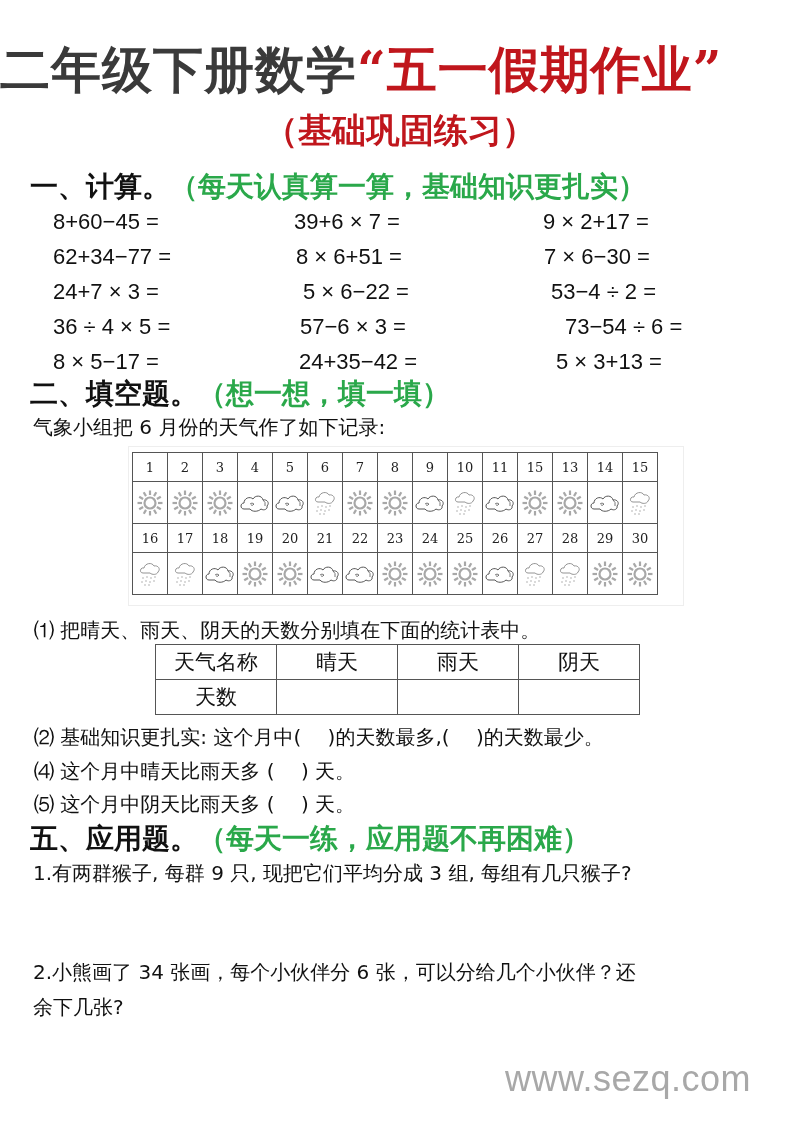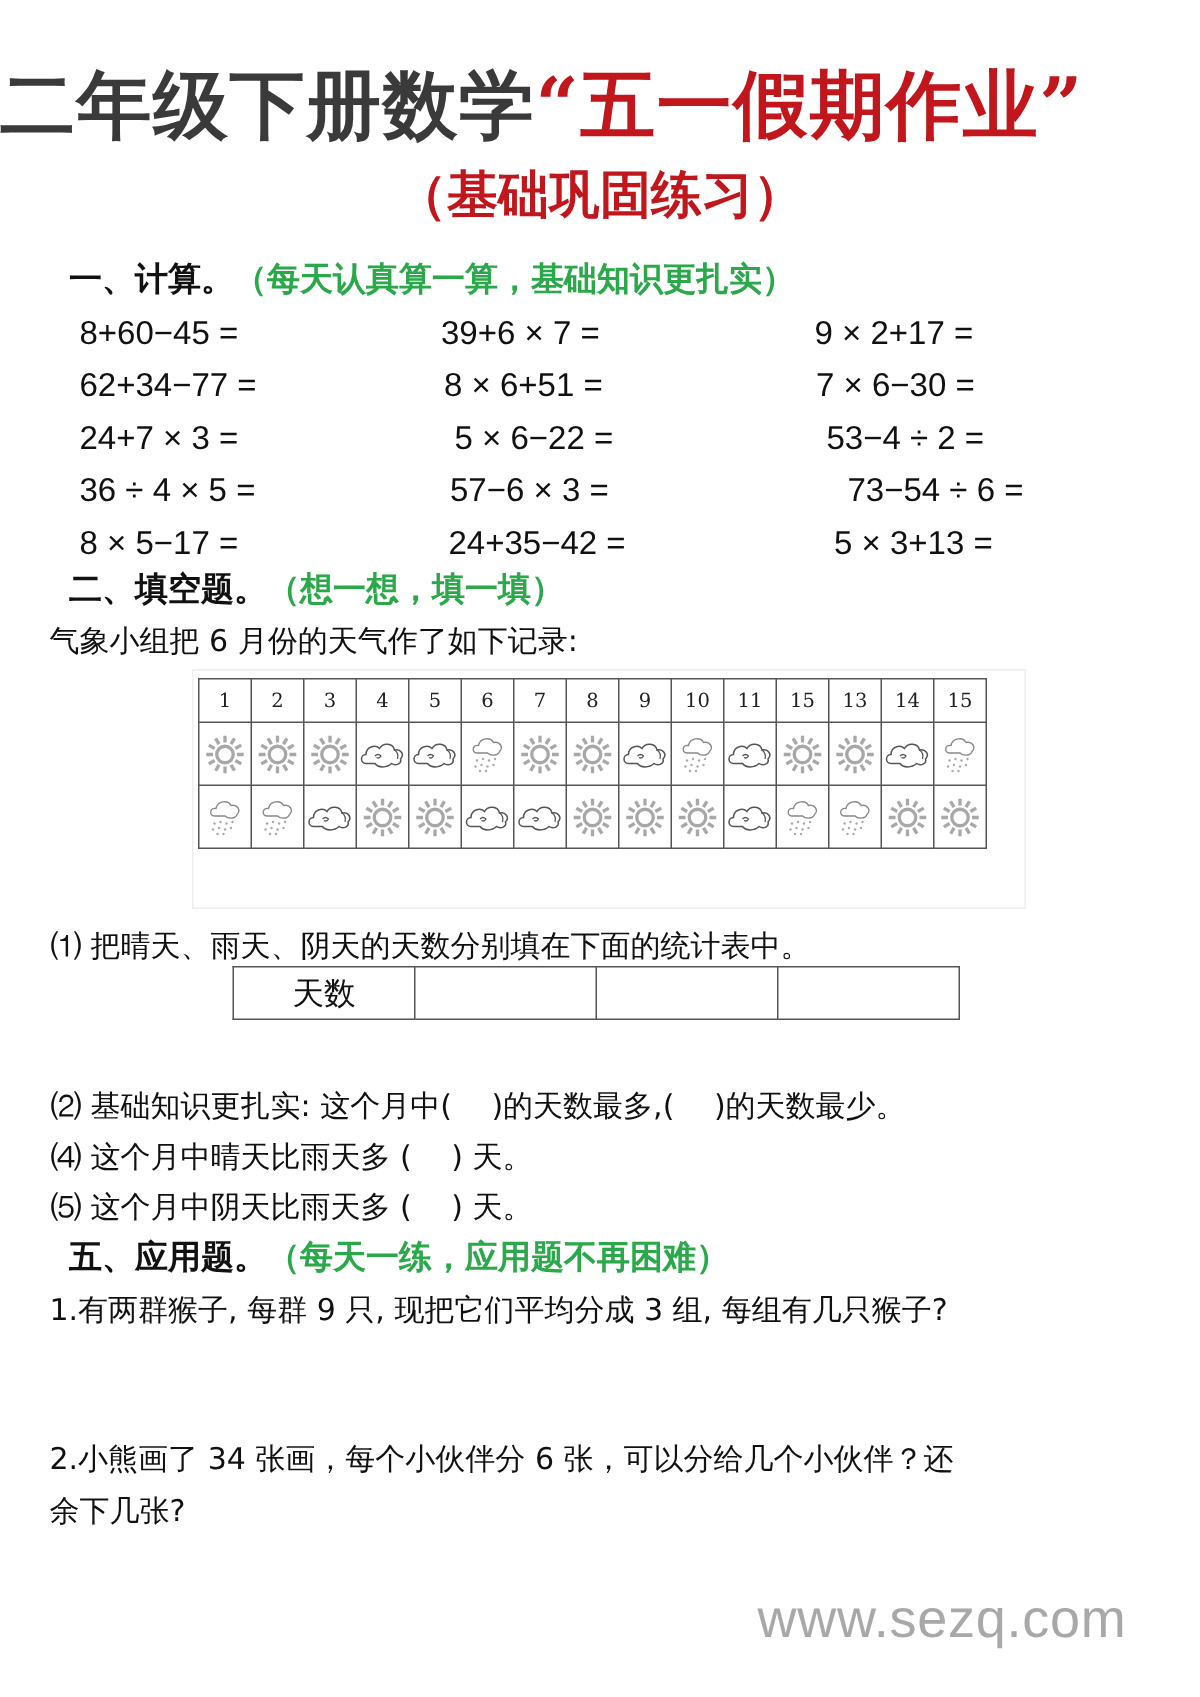--- a/index.html
+++ b/index.html
@@ -7,21 +7,21 @@
          font-family:"DejaVu Sans", "Liberation Sans", sans-serif; color:#111; }
   .abs { position:absolute; }
 
   .title { left:0; top:38px; width:800px; text-align:left; font-size:50px; font-weight:bold;
            font-family:"DejaVu Serif", "Liberation Serif", serif; letter-spacing:1px; line-height:64px; white-space:nowrap; }
   .title .gray { color:#3a3a3a; }
   .title .red { color:#c0161c; }
   .subtitle { left:0; top:106px; width:800px; text-align:center; font-size:34px; font-weight:bold;
               font-family:"DejaVu Serif", "Liberation Serif", serif; color:#c0161c; line-height:48px; }
 
-  .section { left:30px; font-size:22px; font-weight:bold; color:#111; white-space:nowrap; line-height:28px;margin-left:16px; }
+  .section { left:30px; font-size:28px; font-weight:bold; color:#111; white-space:nowrap; line-height:28px; }
   .section .green { color:#2aa84a; font-weight:bold; }
 
   .calc { font-family:"Liberation Sans", sans-serif; font-size:22px; color:#111; white-space:nowrap; line-height:28px; }
 
   .text { font-size:20px; color:#111; white-space:nowrap; line-height:28px; }
 
   
   .wframe { left:128px; top:446px; width:556px; height:160px; border:1px solid #eeeeee; box-sizing:border-box; }
   table.weather { position:absolute; left:132px; top:452px; border-collapse:collapse; }
   table.weather td { border:1.5px solid #555; width:34px; text-align:center; padding:0;
@@ -310,20 +310,37 @@
               <circle cx="5" cy="22" r="0.8"></circle>
               <circle cx="9" cy="21" r="0.8"></circle>
               <circle cx="13" cy="22" r="0.8"></circle>
               <circle cx="17" cy="21" r="0.8"></circle>
               <circle cx="8" cy="25" r="0.8"></circle>
               <circle cx="12" cy="25" r="0.8"></circle>
             </g>
           </svg>
         </td>
       </tr>
+  <tr class="num" id="wr-num-1">
+        <td>16</td>
+        <td>17</td>
+        <td>18</td>
+        <td>19</td>
+        <td>20</td>
+        <td>21</td>
+        <td>22</td>
+        <td>23</td>
+        <td>24</td>
+        <td>25</td>
+        <td>26</td>
+        <td>27</td>
+        <td>28</td>
+        <td>29</td>
+        <td>30</td>
+      </tr>
   <tr class="ico" id="wr-ico-1">
         <td>
           <svg width="26" height="28" viewBox="0 0 26 28">
             <path d="M6 13 C2 13 3 7 7 8 C8 3 15 2 17 6 C21 5 24 9 21 12 C20 15 15 15 13 13 Z" fill="none" stroke="#888" stroke-width="0.9"></path>
             <g fill="#aaa">
               <circle cx="6" cy="18" r="0.8"></circle>
               <circle cx="10" cy="17" r="0.8"></circle>
               <circle cx="14" cy="18" r="0.8"></circle>
               <circle cx="18" cy="17" r="0.8"></circle>
               <circle cx="5" cy="22" r="0.8"></circle>
@@ -548,20 +565,26 @@
           </svg>
         </td>
       </tr>
 </tbody>
   </table>
 
 <div class="abs text" style="left:34px;top:616px;">⑴ 把晴天、雨天、阴天的天数分别填在下面的统计表中。</div>
 
 <table class="stats">
   <tbody>
+      <tr>
+    <td>天气名称</td>
+    <td>晴天</td>
+    <td>雨天</td>
+    <td>阴天</td>
+  </tr>
   <tr>
     <td>天数</td>
     <td></td>
     <td></td>
     <td></td>
   </tr>
 </tbody>
   </table>
 
 <div class="abs text" style="left:34px;top:723px;">⑵ 基础知识更扎实: 这个月中(　 )的天数最多,(　 )的天数最少。</div>

